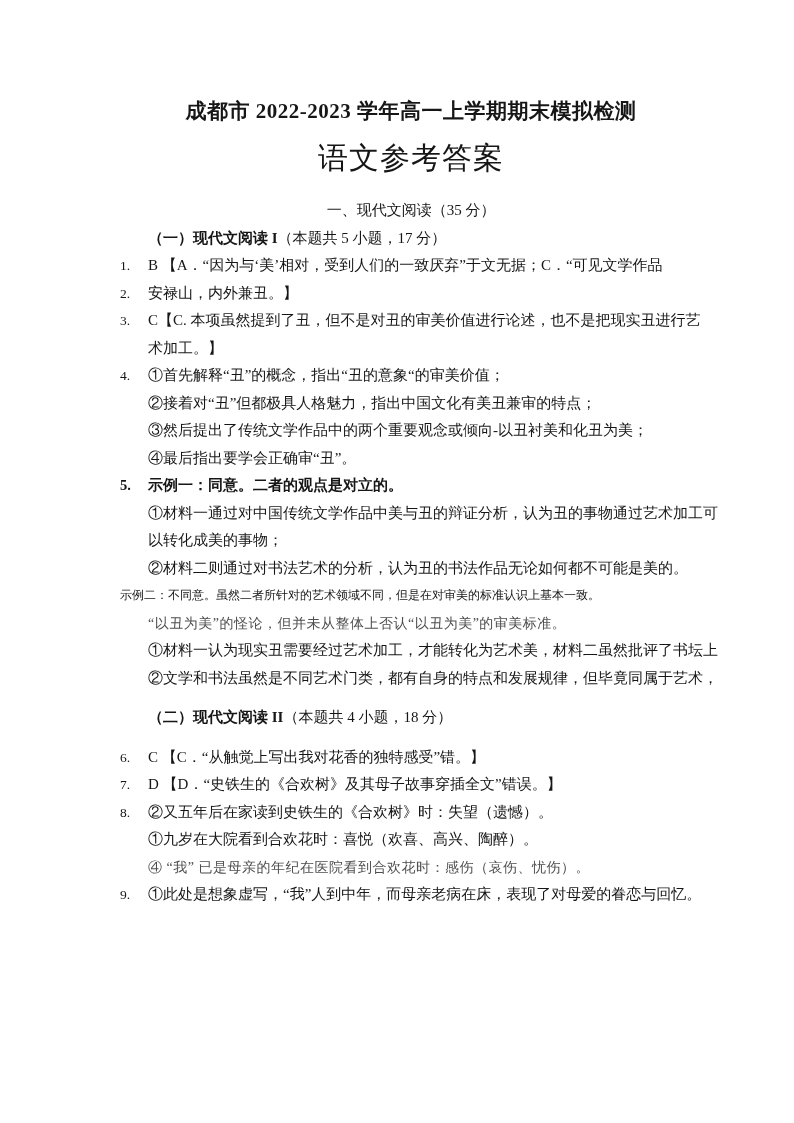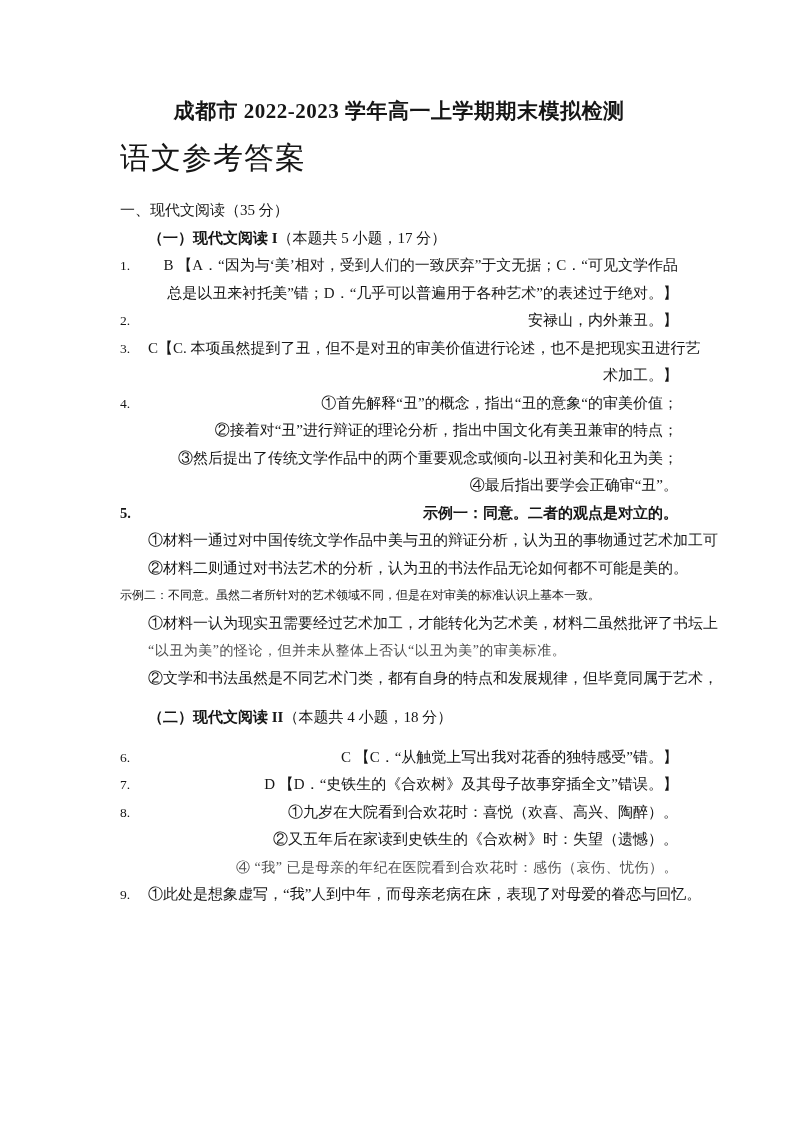--- a/index.html
+++ b/index.html
@@ -10,57 +10,59 @@
   .page {
     position: relative;
     width: 794px;
     height: 1123px;
     background: #ffffff;
     overflow: hidden;
     font-family: "Liberation Serif", "DejaVu Serif", serif;
     color: #161616;
   }
   .content {
-    padding: 96px 116px 0 120px;
+    padding: 96px 92px 0 120px;
   }
   .doc-title {
     text-align: center;
     font-size: 21px;
     font-weight: bold;
     line-height: 30px;
     letter-spacing: 0.5px;
   }
   .doc-subtitle {
+    text-align: center;
     font-size: 30px;
     font-weight: normal;
     line-height: 44px;
     margin-top: 10px;
     letter-spacing: 1px;
   }
   .sec-heading {
     font-size: 15px;
     line-height: 27.5px;
     margin-top: 17px;
+    text-align: center;
   }
   .part-heading {
     font-size: 15px;
     line-height: 27.5px;
     padding-left: 28px;
   }
   .part-heading .bold-part { font-weight: bold; }
   .part-heading.second { margin-top: 12px; margin-bottom: 12px; }
   .item { display: flex; }
   .item .num {
     flex: none;
     width: 28px;
     font-size: 13.5px;
     line-height: 27.5px;
   }
   .item .num.bold { font-weight: bold; font-size: 14.5px; }
-  .item .body { flex: 1; min-width: 0; text-align: right; }
+  .item .body { flex: 1; min-width: 0; }
   .line {
     font-size: 15px;
     line-height: 27.5px;
     white-space: nowrap;
   }
   .line.bold { font-weight: bold; }
   .line.light {
     color: #4e4e4e;
     font-size: 14px;
     letter-spacing: 0.5px;
@@ -83,21 +85,20 @@
     <div class="doc-subtitle">语文参考答案</div>
 
     <div class="sec-heading">一、现代文阅读（35 分）</div>
 
     <div class="part-heading"><span class="bold-part">（一）现代文阅读 I</span><span>（本题共 5 小题，17 分）</span></div>
 
     <div class="item">
       <div class="num">1.</div>
       <div class="body">
         <div class="line">B 【A．“因为与‘美’相对，受到人们的一致厌弃”于文无据；C．“可见文学作品</div>
-        <div class="line">总是以丑来衬托美”错；D．“几乎可以普遍用于各种艺术”的表述过于绝对。】</div>
       </div>
     </div>
 
     <div class="item">
       <div class="num">2.</div>
       <div class="body">
         <div class="line">安禄山，内外兼丑。】</div>
       </div>
     </div>
 
@@ -106,39 +107,40 @@
       <div class="body">
         <div class="line">C【C. 本项虽然提到了丑，但不是对丑的审美价值进行论述，也不是把现实丑进行艺</div>
         <div class="line">术加工。】</div>
       </div>
     </div>
 
     <div class="item">
       <div class="num">4.</div>
       <div class="body">
         <div class="line">①首先解释“丑”的概念，指出“丑的意象“的审美价值；</div>
-        <div class="line">②接着对“丑”进行辩证的理论分析，指出中国文化有美丑兼审的特点；</div>
+        <div class="line">②接着对“丑”但都极具人格魅力，指出中国文化有美丑兼审的特点；</div>
         <div class="line">③然后提出了传统文学作品中的两个重要观念或倾向-以丑衬美和化丑为美；</div>
         <div class="line">④最后指出要学会正确审“丑”。</div>
       </div>
     </div>
 
     <div class="item">
       <div class="num bold">5.</div>
       <div class="body">
         <div class="line bold">示例一：同意。二者的观点是对立的。</div>
         <div class="line">①材料一通过对中国传统文学作品中美与丑的辩证分析，认为丑的事物通过艺术加工可</div>
+        <div class="line">以转化成美的事物；</div>
         <div class="line">②材料二则通过对书法艺术的分析，认为丑的书法作品无论如何都不可能是美的。</div>
       </div>
     </div>
 
     <div class="example2-head">示例二：不同意。虽然二者所针对的艺术领域不同，但是在对审美的标准认识上基本一致。</div>
     <div class="example2-detail">
+      <div class="line light">“以丑为美”的怪论，但并未从整体上否认“以丑为美”的审美标准。</div>
       <div class="line">①材料一认为现实丑需要经过艺术加工，才能转化为艺术美，材料二虽然批评了书坛上</div>
-      <div class="line light">“以丑为美”的怪论，但并未从整体上否认“以丑为美”的审美标准。</div>
       <div class="line">②文学和书法虽然是不同艺术门类，都有自身的特点和发展规律，但毕竟同属于艺术，</div>
     </div>
 
     <div class="part-heading second"><span class="bold-part">（二）现代文阅读 II</span><span>（本题共 4 小题，18 分）</span></div>
 
     <div class="item">
       <div class="num">6.</div>
       <div class="body">
         <div class="line">C 【C．“从触觉上写出我对花香的独特感受”错。】</div>
       </div>
@@ -147,22 +149,22 @@
     <div class="item">
       <div class="num">7.</div>
       <div class="body">
         <div class="line">D 【D．“史铁生的《合欢树》及其母子故事穿插全文”错误。】</div>
       </div>
     </div>
 
     <div class="item">
       <div class="num">8.</div>
       <div class="body">
+        <div class="line">②又五年后在家读到史铁生的《合欢树》时：失望（遗憾）。</div>
         <div class="line">①九岁在大院看到合欢花时：喜悦（欢喜、高兴、陶醉）。</div>
-        <div class="line">②又五年后在家读到史铁生的《合欢树》时：失望（遗憾）。</div>
         <div class="line light">④ “我” 已是母亲的年纪在医院看到合欢花时：感伤（哀伤、忧伤）。</div>
       </div>
     </div>
 
     <div class="item">
       <div class="num">9.</div>
       <div class="body">
         <div class="line">①此处是想象虚写，“我”人到中年，而母亲老病在床，表现了对母爱的眷恋与回忆。</div>
       </div>
     </div>

